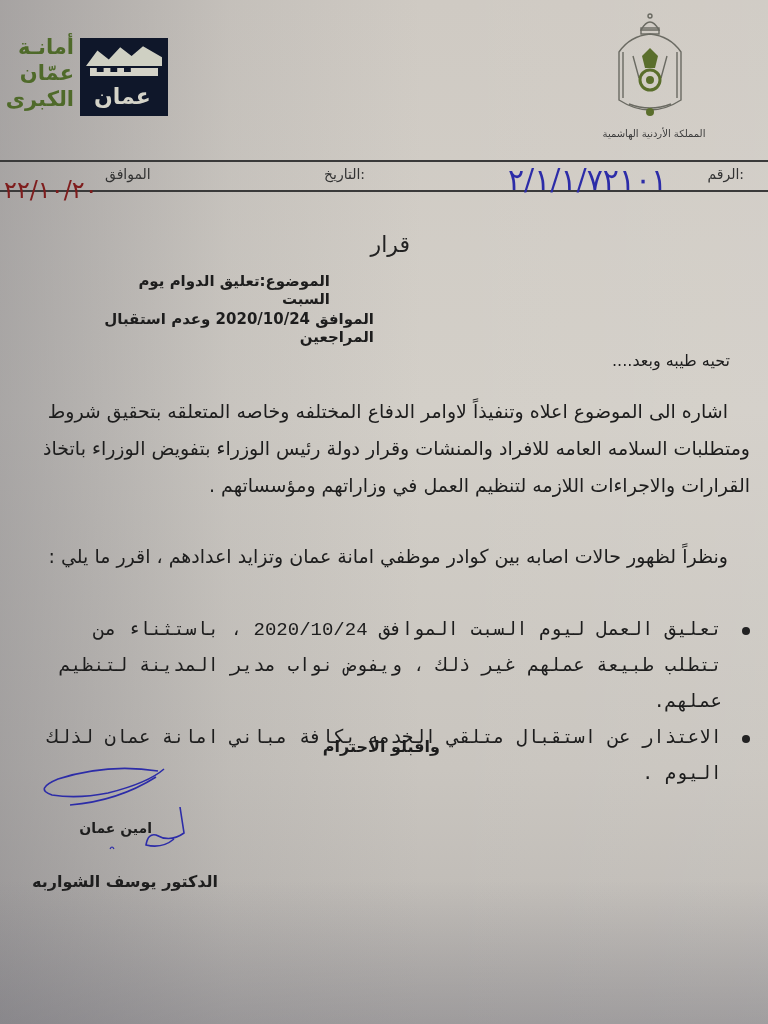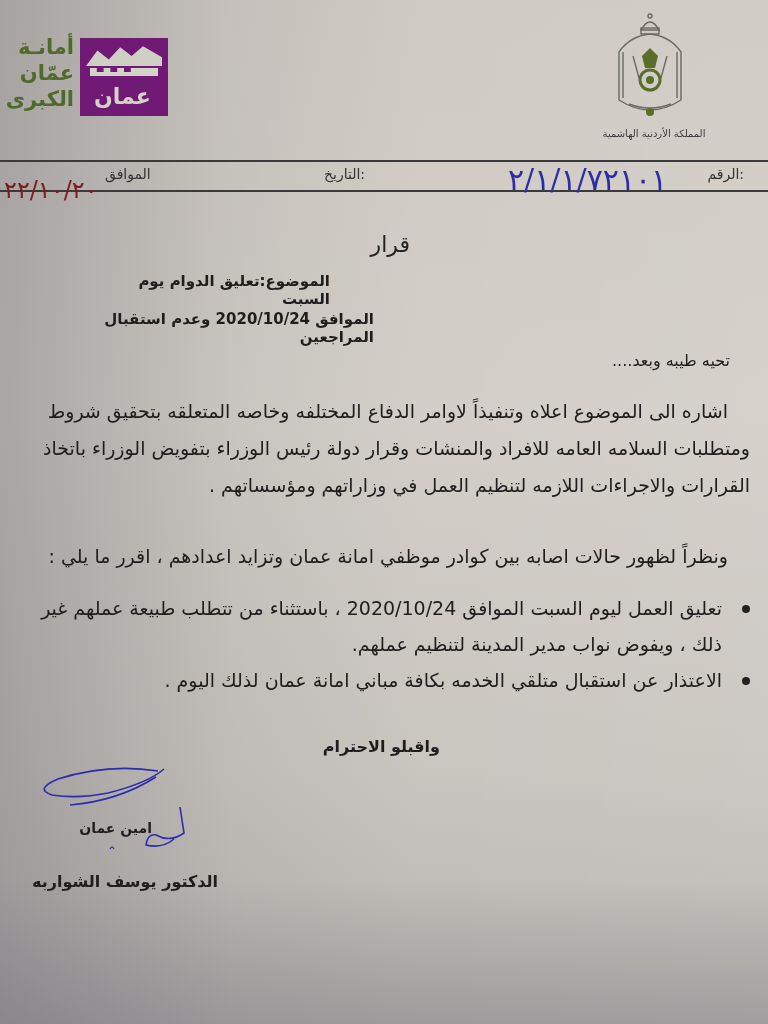--- a/index.html
+++ b/index.html
@@ -15,21 +15,21 @@
     pointer-events:none;
   }
   .bottom-shade {
     position:absolute; left:0; top:880px; width:768px; height:144px;
     background: linear-gradient(180deg, rgba(0,0,0,0) 0%, rgba(110,110,120,0.35) 100%);
     pointer-events:none;
   }
   .abs { position:absolute; }
   .rtl { direction:rtl; text-align:right; }
   .gam-text { left:4px; top:34px; width:70px; color:#4f6a2a; font-weight:bold; font-size:21px; line-height:26px; direction:rtl; text-align:right; }
-  .gam-mark { left:80px; top:38px; width:88px; height:78px; background:#701a75; }
+  .gam-mark { left:80px; top:38px; width:88px; height:78px; background:#0f172a; }
   .gam-mark .sky { position:absolute; left:6px; top:6px; width:76px; height:22px; background:#cfd0c3; clip-path: polygon(0 100%,15% 30%,30% 70%,45% 15%,60% 55%,75% 10%,100% 60%,100% 100%); }
   .gam-mark .wall { position:absolute; left:10px; top:30px; width:68px; height:8px; background:#d4d3c8; clip-path: polygon(0 0,10% 0,10% 50%,20% 50%,20% 0,30% 0,30% 50%,40% 50%,40% 0,50% 0,50% 50%,60% 50%,60% 0,100% 0,100% 100%,0 100%); }
   .gam-mark .glyph { position:absolute; left:14px; top:46px; color:#d4d3c8; font-size:22px; font-weight:bold; direction:rtl; }
 
   .crest { left:605px; top:8px; width:90px; height:118px; }
   .crest-caption { left:598px; top:128px; width:112px; font-size:10px; color:#3c3c3c; direction:rtl; text-align:center; }
 
   
   .rule { left:0; height:2px; background:#3a3a3a; width:768px; }
 
@@ -40,21 +40,21 @@
   .corr-value { left:4px; top:176px; font-size:24px; color:#7f1d1d; direction:ltr; letter-spacing:2px; }
 
   .title { left:340px; top:232px; width:70px; font-size:22px; color:#222; }
   .subject1 { left:90px; top:272px; width:240px; font-size:15px; font-weight:bold; }
   .subject2 { left:44px; top:310px; width:330px; font-size:15px; font-weight:bold; }
 
   .greeting { left:500px; top:351px; width:230px; font-size:16px; }
   .para { left:30px; width:720px; font-size:19px; line-height:37px; }
   .p1 { top:393px; }
   .p2 { top:538px; }
-  .bullets { left:30px; top:590px; width:720px; margin:0; padding:0; list-style:none; font-size:19px; line-height:36px; }
+  .bullets { left:30px; top:612px; width:720px; margin:0; padding:0; list-style:none; font-size:19px; line-height:36px;font-family:Liberation Mono, monospace; }
   .bullets li { position:relative; padding-right:28px; }
   .bullets li .dot { position:absolute; right:0; top:15px; width:8px; height:8px; border-radius:50%; background:#222; }
 
   .regards { left:290px; top:737px; width:150px; font-size:16px; font-weight:bold; }
   .signer-title { left:62px; top:820px; width:90px; font-size:14px; font-weight:bold; }
   .sig-oval { left:38px; top:765px; width:130px; height:42px; }
   .sig-scribble { left:100px; top:805px; width:100px; height:60px; }
   .signer-name { left:18px; top:872px; width:200px; font-size:16px; font-weight:bold; }
 </style>
 </head>

